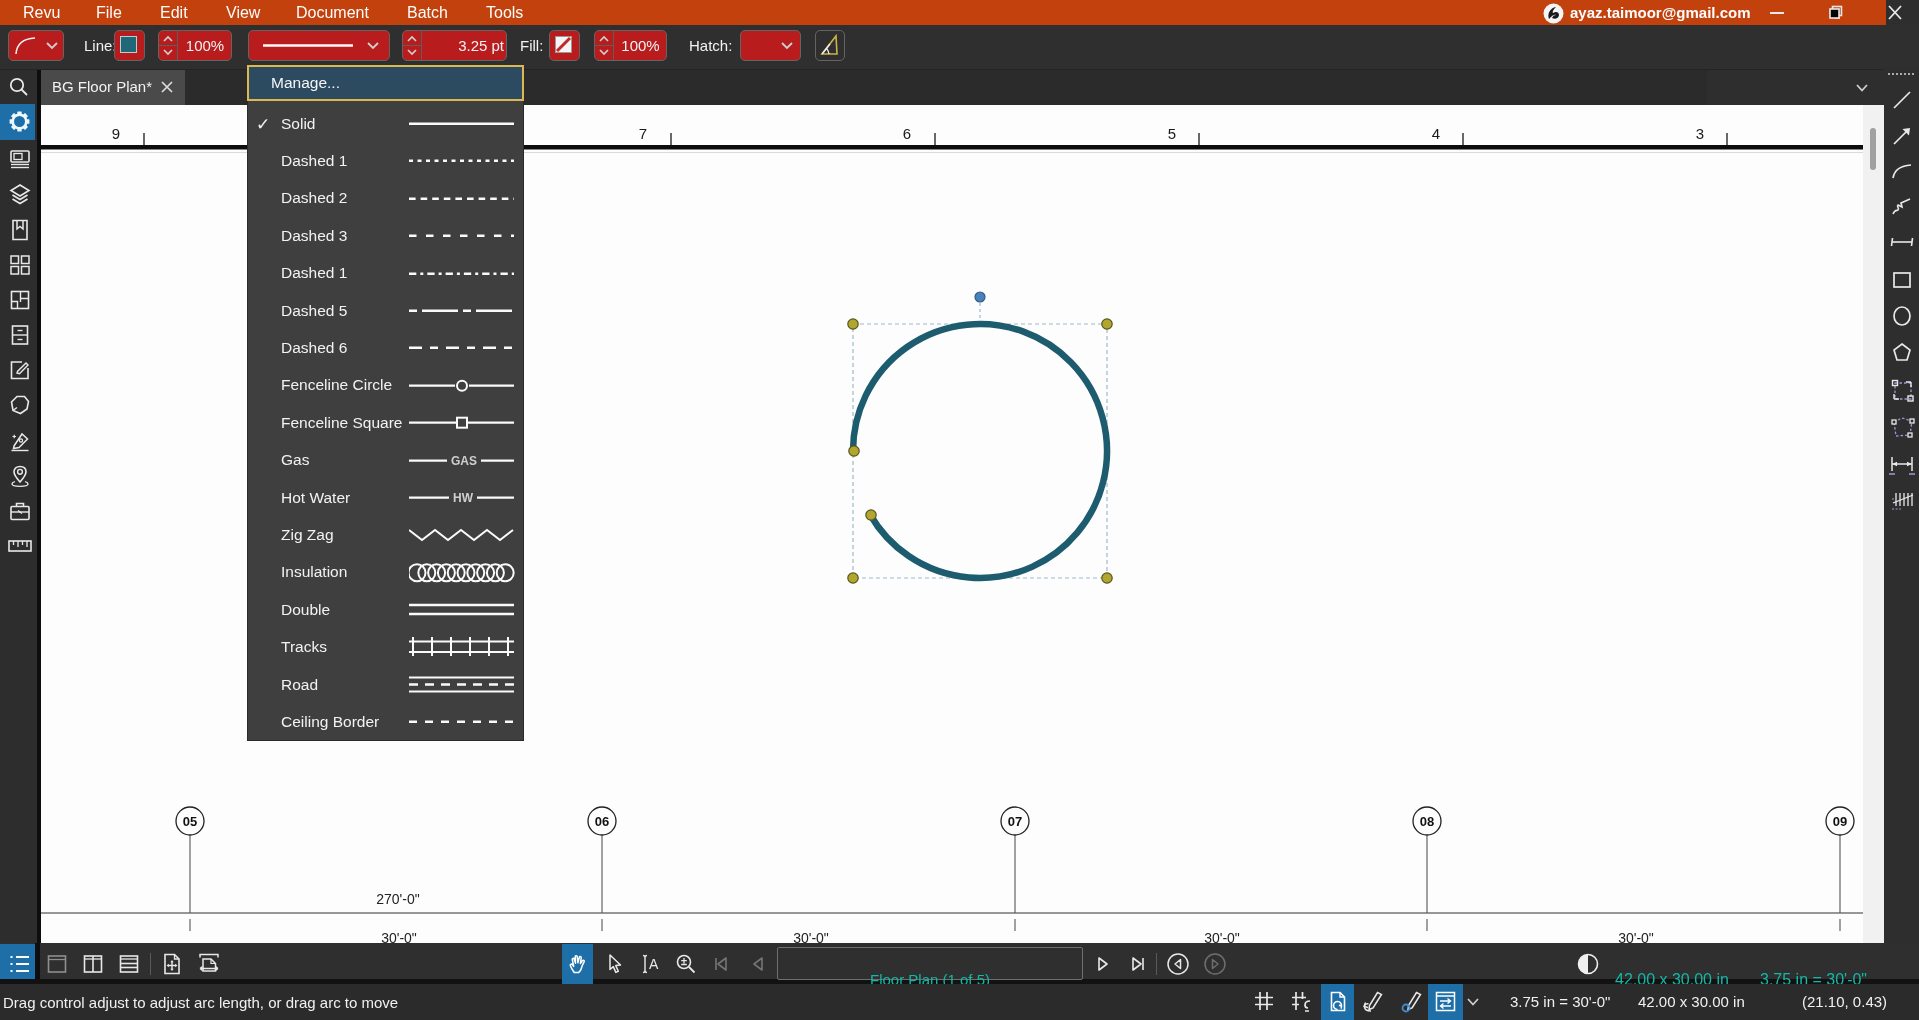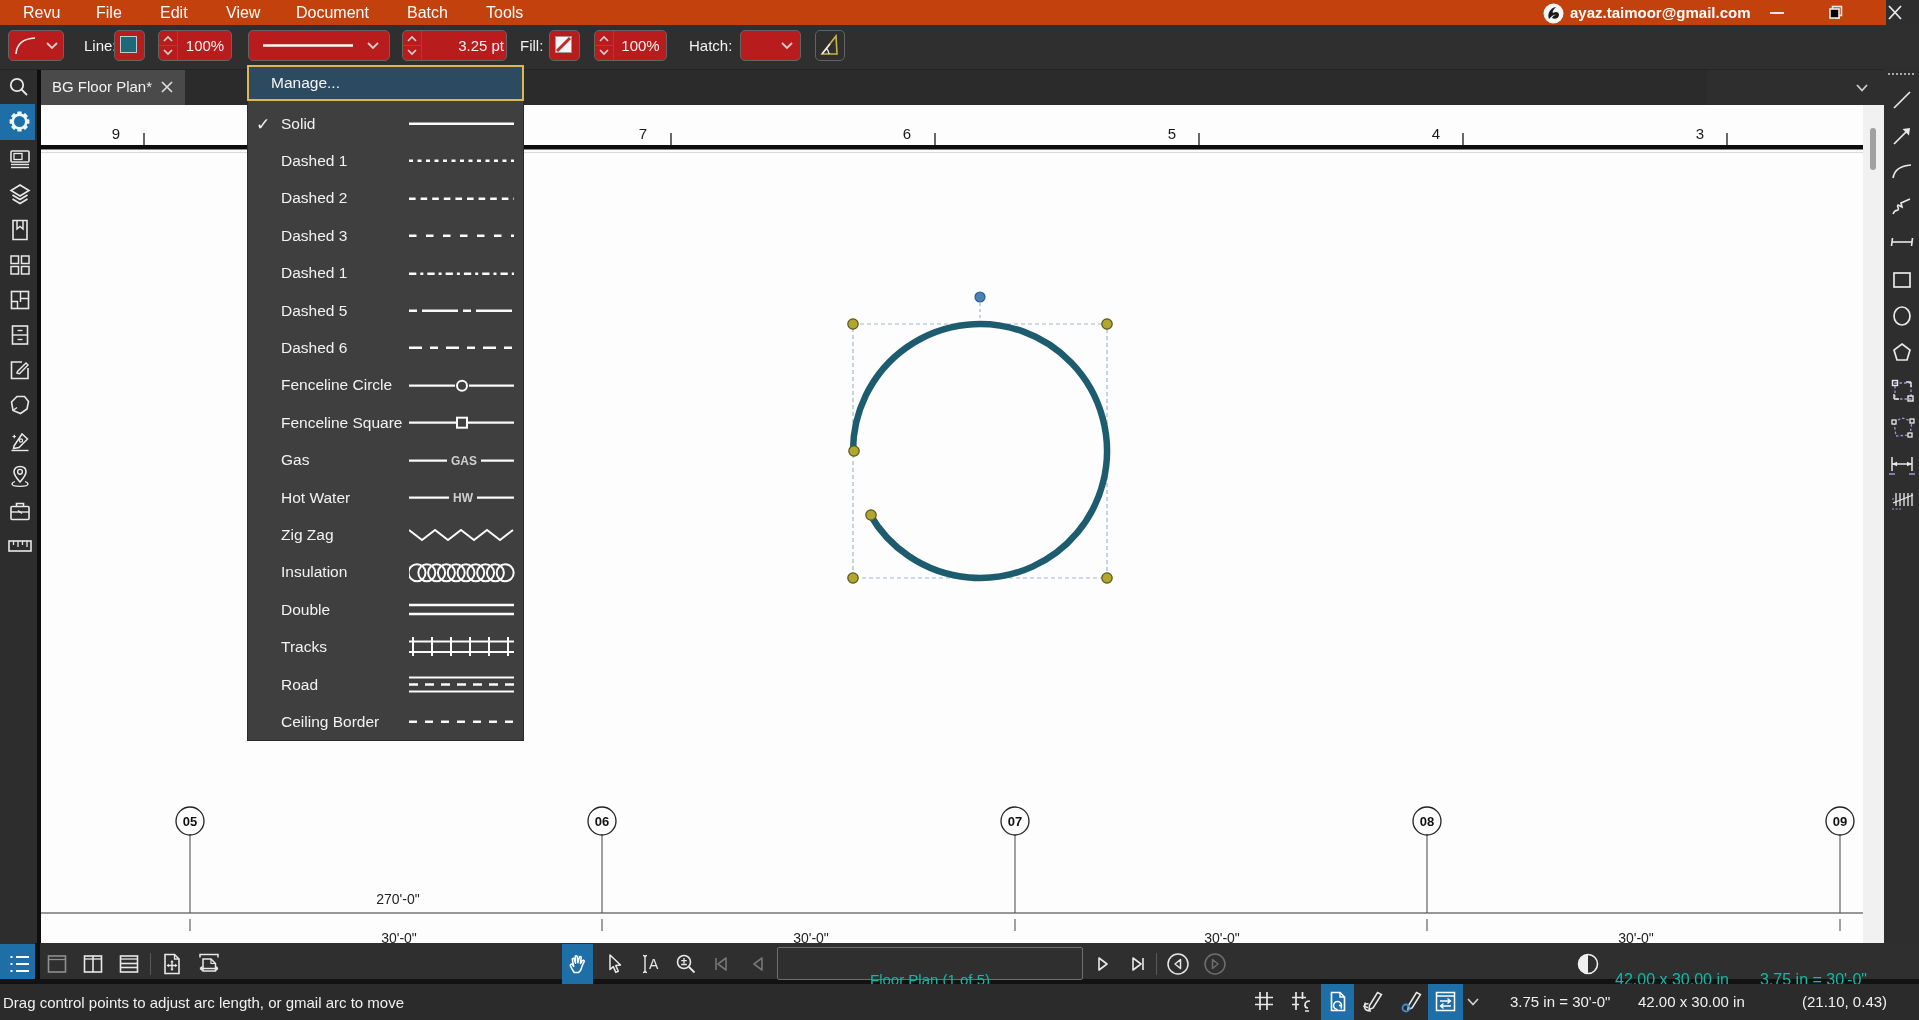--- a/index.html
+++ b/index.html
@@ -485,21 +485,21 @@
 
   <svg class="abs" style="left:1576px;top:9px;" width="24" height="24" viewBox="0 0 24 24">
     <circle cx="12" cy="12" r="9.5" fill="none" stroke="#f0f0f0" stroke-width="1.6"></circle>
     <path d="M12 2.5 A9.5 9.5 0 0 0 12 21.5 Z" fill="#f0f0f0"></path>
   </svg>
   <span class="wtxt" style="left:1615px;top:12px;font-size:16px;">42.00 x 30.00 in</span>
   <span class="wtxt" style="left:1760px;top:12px;font-size:16px;">3.75 in = 30'-0"</span>
 </div>
 
 <div id="statusbar">
-  <span style="position:absolute;left:3px;top:10px;">Drag control points to adjust arc length, or gmail arc to move</span>
+  <span style="position:absolute;left:3px;top:10px;">Drag control adjust to adjust arc length, or drag arc to move</span>
 
   <svg class="abs" style="left:1253px;top:6px;" width="22" height="22" viewBox="0 0 22 22">
     <path d="M7 2 L7 20 M14 2 L14 20 M2 7.5 L20 7.5 M2 14.5 L20 14.5" stroke="#e8e8e8" stroke-width="1.7"></path>
   </svg>
 
   <svg class="abs" style="left:1290px;top:6px;" width="24" height="22" viewBox="0 0 24 22">
     <path d="M6 2 L6 20 M12.5 2 L12.5 9 M2 7.5 L16 7.5 M2 14.5 L9 14.5" stroke="#e8e8e8" stroke-width="1.7"></path>
     <path d="M20 11 C16.5 11 15 12.8 15 15 C15 17.5 17 18 18 18 M15 21 L19 21" fill="none" stroke="#e8e8e8" stroke-width="1.7"></path>
   </svg>
 

